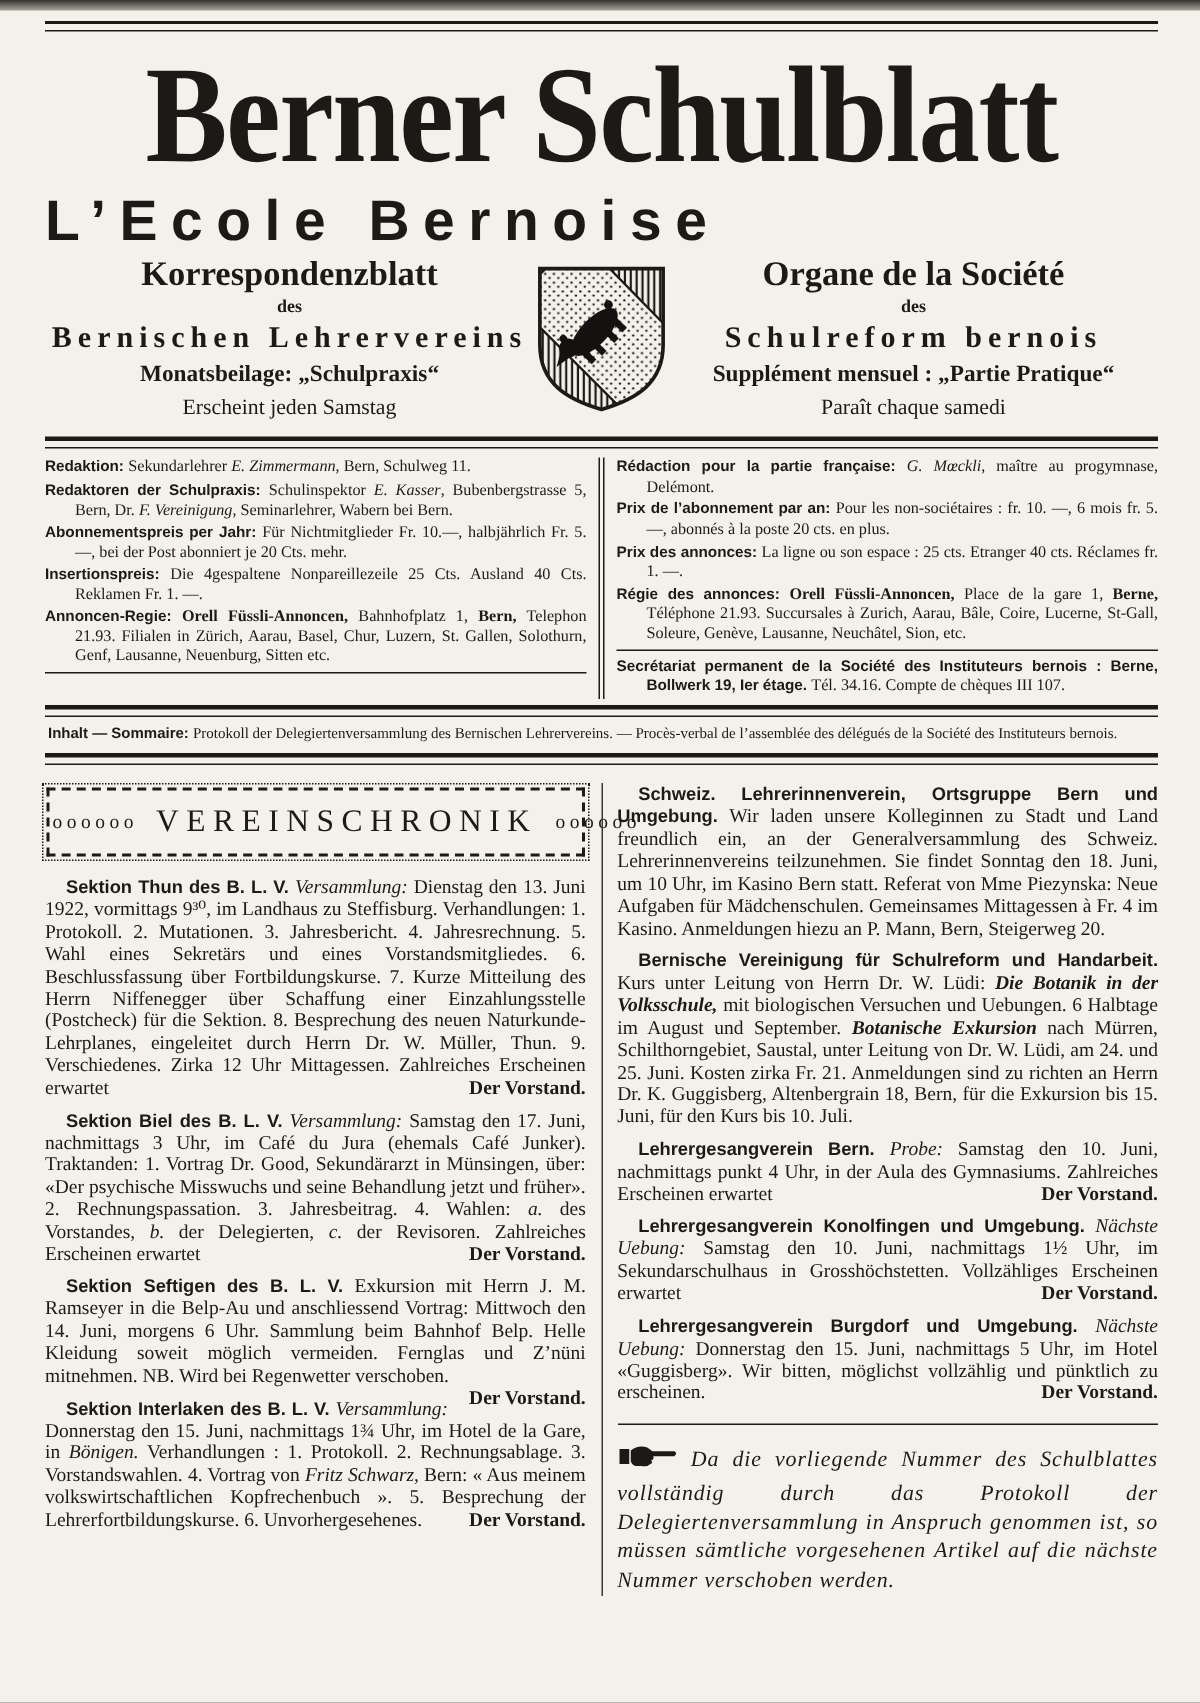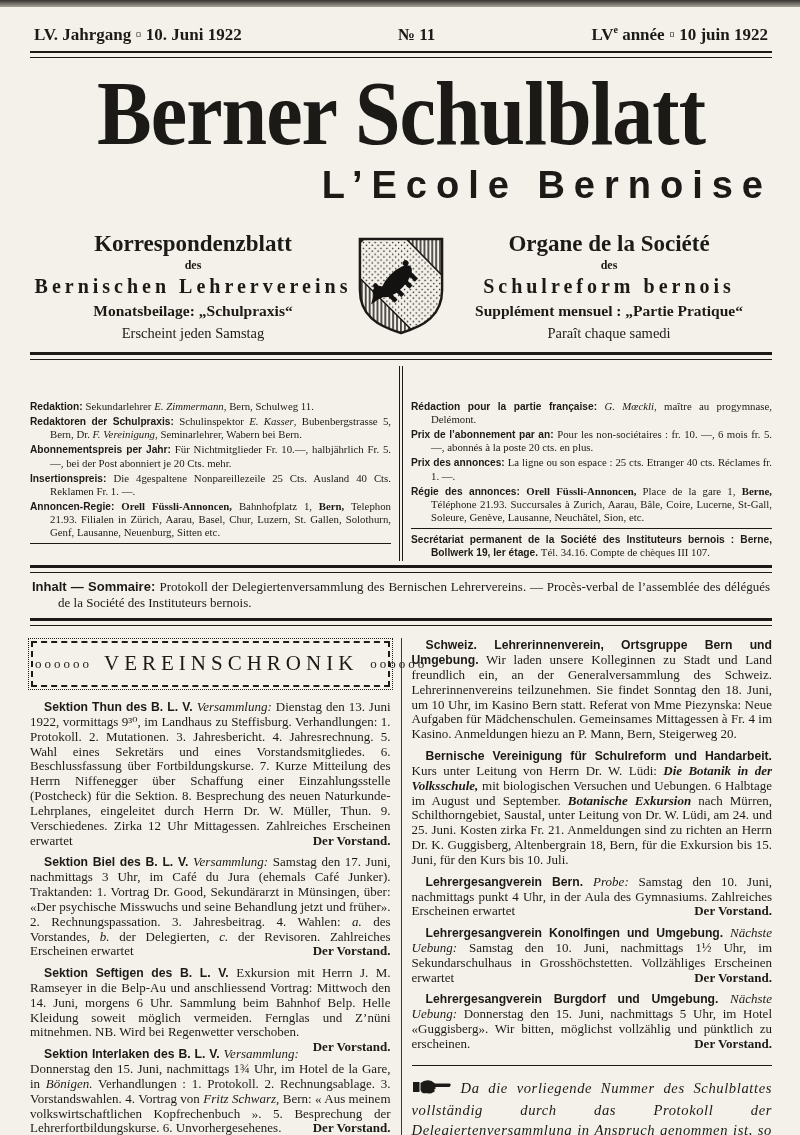--- a/index.html
+++ b/index.html
@@ -24,41 +24,41 @@
     font-weight:700;font-size:17px;padding:10px 4px 6px;}
   .header-row sup{font-size:10px;}
   .hr2{height:4px;border-top:2px solid var(--ink);border-bottom:1px solid var(--ink);}
   .hr2.heavy{border-top-width:3px;}
   .title{
     text-align:center;font-weight:700;font-size:82px;line-height:1;
     margin:10px 0 14px;letter-spacing:-1px;
     transform:scaleY(1.12);transform-origin:top center;white-space:nowrap;
   }
   .subtitle{
-    text-align:right;font-family:"Liberation Sans","DejaVu Sans",sans-serif;
-    font-weight:700;font-size:38px;letter-spacing:9px;margin:6px 0 24px;white-space:nowrap;
+    text-align:left;font-family:"Liberation Sans","DejaVu Sans",sans-serif;
+    font-weight:700;font-size:38px;letter-spacing:9px;margin:6px 0 0;white-space:nowrap;
   }
   .masthead{display:flex;align-items:center;margin:0 2px 10px;justify-content:space-between;}
   .m-col{flex:1;text-align:center;}
   .m1{font-size:23px;font-weight:700;line-height:1.1;}
   .m2{font-size:12px;font-weight:700;margin:2px 0;}
   .m3{font-size:20px;font-weight:700;letter-spacing:4px;margin-bottom:5px;line-height:1.1;}
   .m4{font-size:15.5px;font-weight:700;margin-top:4px;}
   .m5{font-size:14.5px;margin-top:5px;}
   .crest{width:94px;flex:0 0 94px;display:flex;justify-content:center;}
   .info{display:flex;padding:6px 0 4px;}
-  .info-col{flex:1;min-width:0;margin-top:34px;}
+  .info-col{flex:1;min-width:0;}
   .vr2{width:2px;border-left:1px solid var(--ink);border-right:1px solid var(--ink);margin:0 8px;}
   .entry{font-size:10.8px;line-height:1.2;margin:0 0 2px;padding-left:20px;text-indent:-20px;text-align:justify;}
   .entry .seg-b{font-family:"Liberation Sans","DejaVu Sans",sans-serif;font-weight:700;font-size:10.2px;}
   .seg-sb{font-weight:700;}
   .seg-i{font-style:italic;}
   .seg-bi{font-weight:700;font-style:italic;}
   .inner-rule{border-top:1px solid var(--ink);margin:4px 0;}
-  .contents{font-size:13px;padding:6px 2px 7px;}
+  .contents{font-size:10px;padding:6px 2px 7px;}
   .contents p{margin:0;padding-left:26px;text-indent:-26px;text-align:justify;}
   .contents .seg-b{font-family:"Liberation Sans","DejaVu Sans",sans-serif;font-weight:700;}
   .body{display:flex;margin-top:12px;}
   .col{flex:1;min-width:0;}
   .col-divider{width:1px;background:#3a3832;margin:0 10px;}
   .article{font-size:13px;line-height:1.14;text-align:justify;margin:0 0 7px;text-indent:14px;}
   .article .seg-b{font-family:"Liberation Sans","DejaVu Sans",sans-serif;font-weight:700;font-size:12.2px;}
   .sig{float:right;font-weight:700;}
   .chronik-box{
     border:2px dashed var(--ink);outline:1px dotted var(--ink);outline-offset:2px;
@@ -70,25 +70,20 @@
   .notice-text{font-size:14.6px;font-style:italic;line-height:1.33;letter-spacing:0.6px;
     text-align:justify;margin:0;text-indent:0;}
   .manicule{display:inline-block;vertical-align:-3px;margin-right:9px;}
 </style>
 </head>
 <body>
 
 <div class="page">
   <div class="scan-edge"></div>
 
-  <div class="header-row">
-    <span>LV. Jahrgang ▫ 10. Juni 1922</span>
-    <span>№ 11</span>
-    <span><span>LV</span><sup>e</sup><span> année ▫ 10 juin 1922</span></span>
-  </div>
   <div class="hr2"></div>
 
   <h1 class="title">Berner Schulblatt</h1>
   <div class="subtitle">L’Ecole Bernoise</div>
 
   <div class="masthead">
     <div class="m-col">
       <div class="m1">Korrespondenzblatt</div>
       <div class="m2">des</div>
       <div class="m3">Bernischen Lehrervereins</div>

